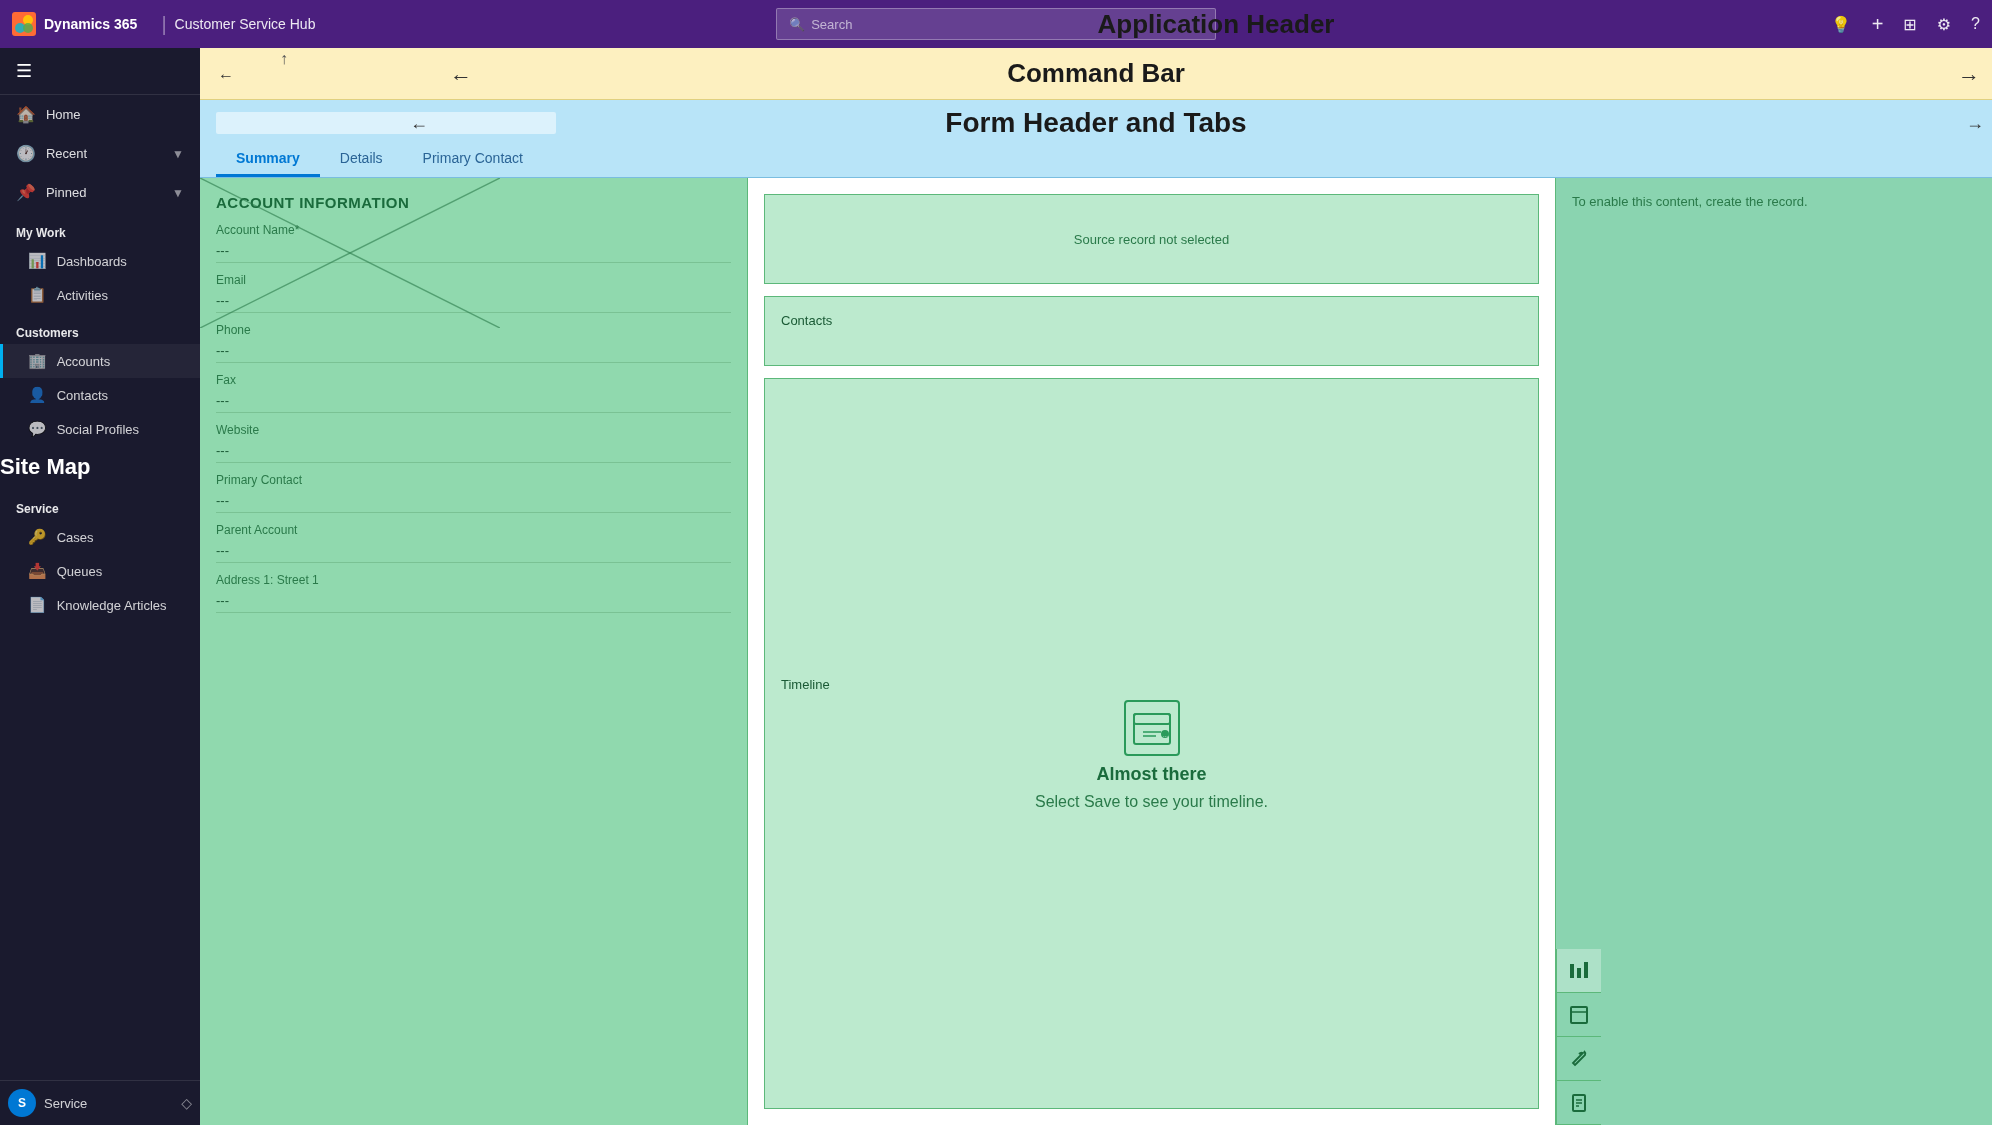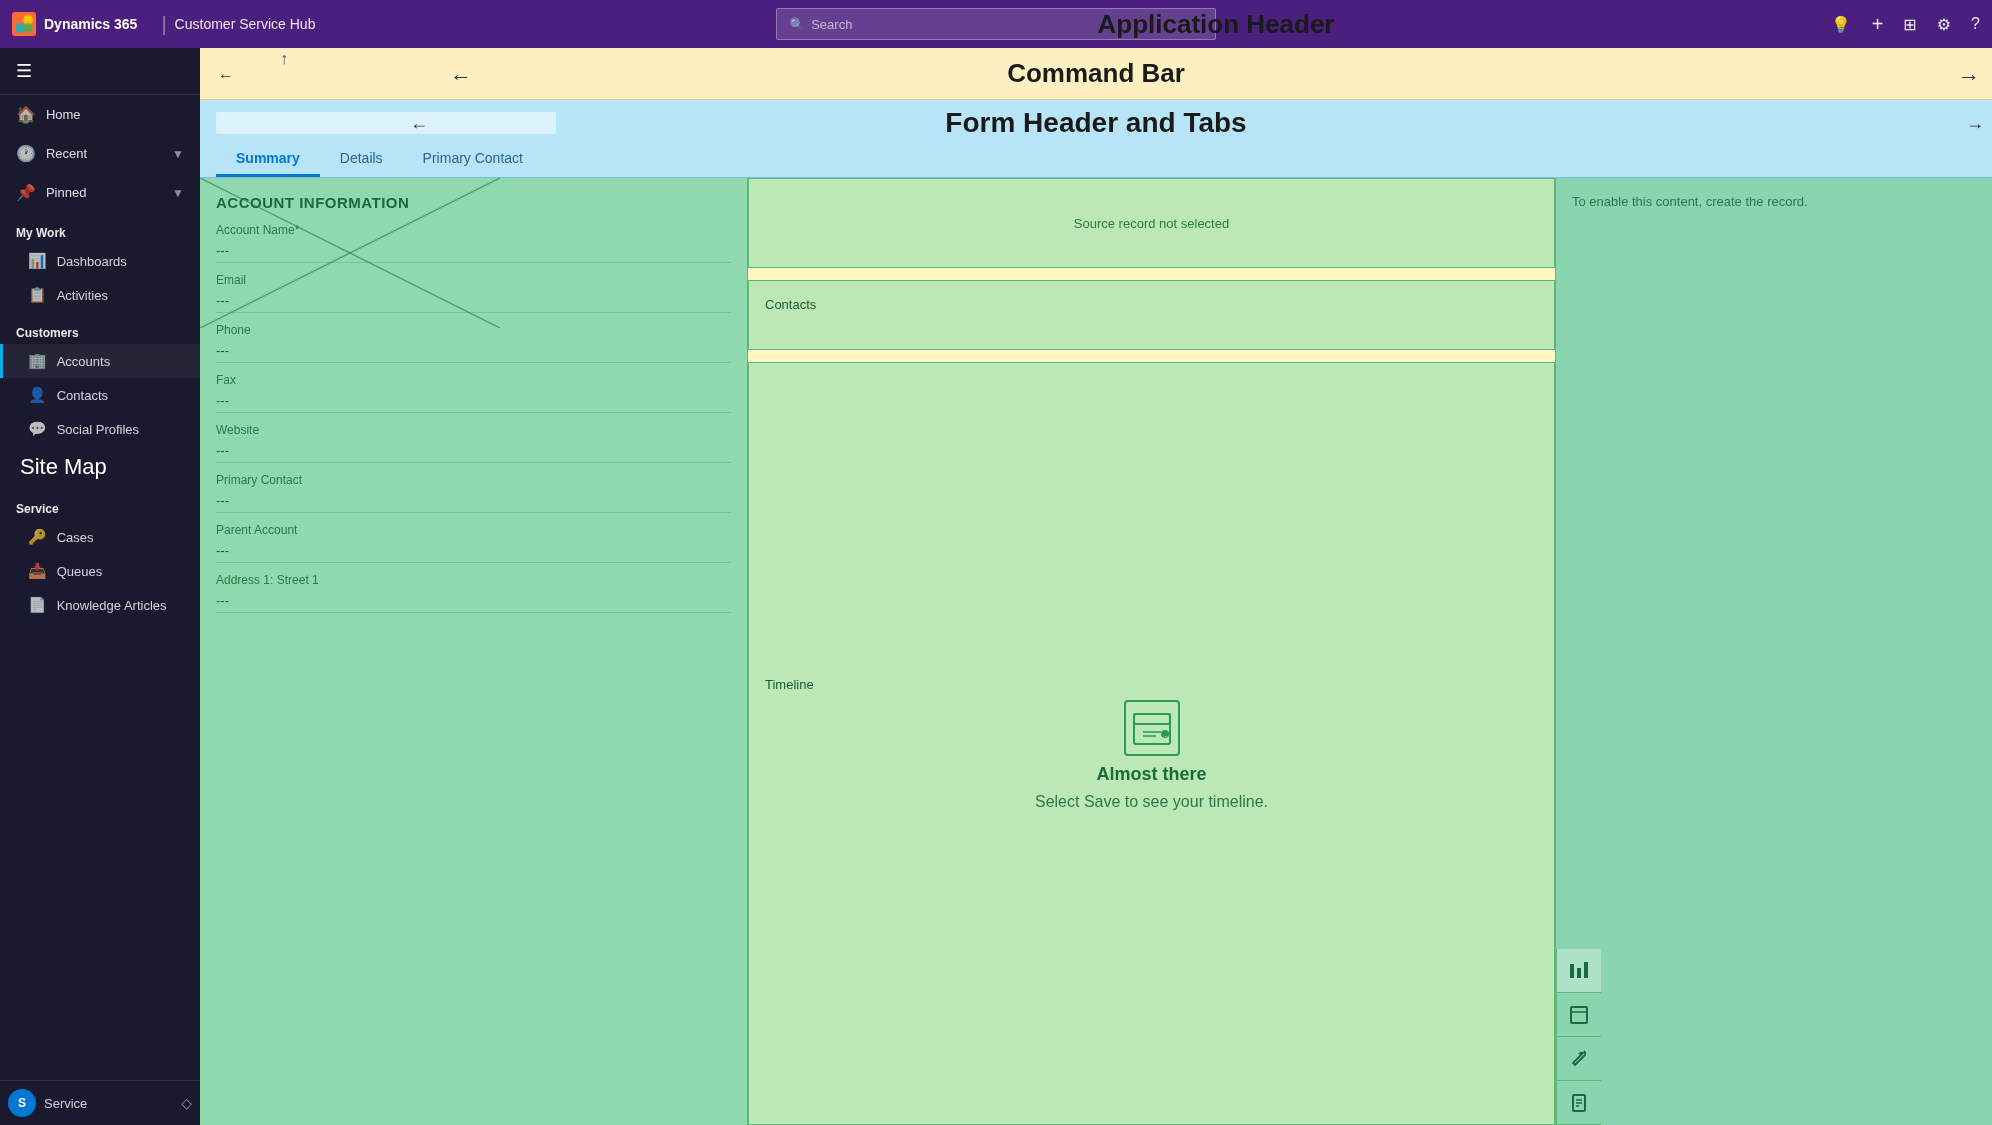--- a/index.html
+++ b/index.html
@@ -106,23 +106,23 @@
       align-items: center;
       gap: 10px;
       padding: 8px 16px 8px 28px;
       color: rgba(255,255,255,0.8);
       font-size: 13px;
       cursor: pointer;
     }
     .sidebar-sub-item.active { border-left: 3px solid #00b0f0; padding-left: 25px; background: rgba(255,255,255,0.05); }
     .sidebar-sub-item .nav-icon { font-size: 15px; color: rgba(255,255,255,0.7); }
     .site-map-label {
-      padding: 8px 20px;
+      padding: 8px 0;
       font-size: 22px;
-      font-weight: 400;
+      font-weight: 700;
       color: white;
     }
     .sidebar-footer {
       margin-top: auto;
       border-top: 1px solid rgba(255,255,255,0.1);
       padding: 8px;
       display: flex;
       align-items: center;
       gap: 8px;
     }
@@ -265,22 +265,23 @@
     .field-value {
       font-size: 13px;
       color: #1a5a35;
       padding: 4px 0;
       border-bottom: 1px solid rgba(90,160,110,0.4);
     }
 
     
     .form-middle-col {
       flex: 1;
-      background: #fef9c3;
+      background: #ffffff;
       border-right: 1px solid #5cb87a;
+      padding: 16px;
       display: flex;
       flex-direction: column;
       gap: 12px;
     }
     .source-record-box {
       background: rgba(144,220,174,0.6);
       border: 1px solid #5cb87a;
       padding: 16px;
       min-height: 90px;
       display: flex;

